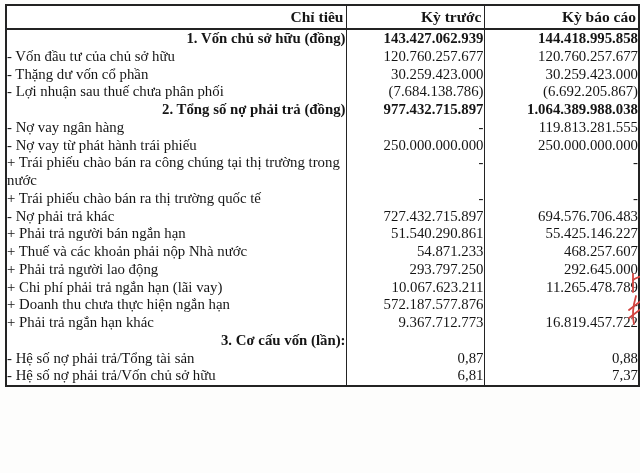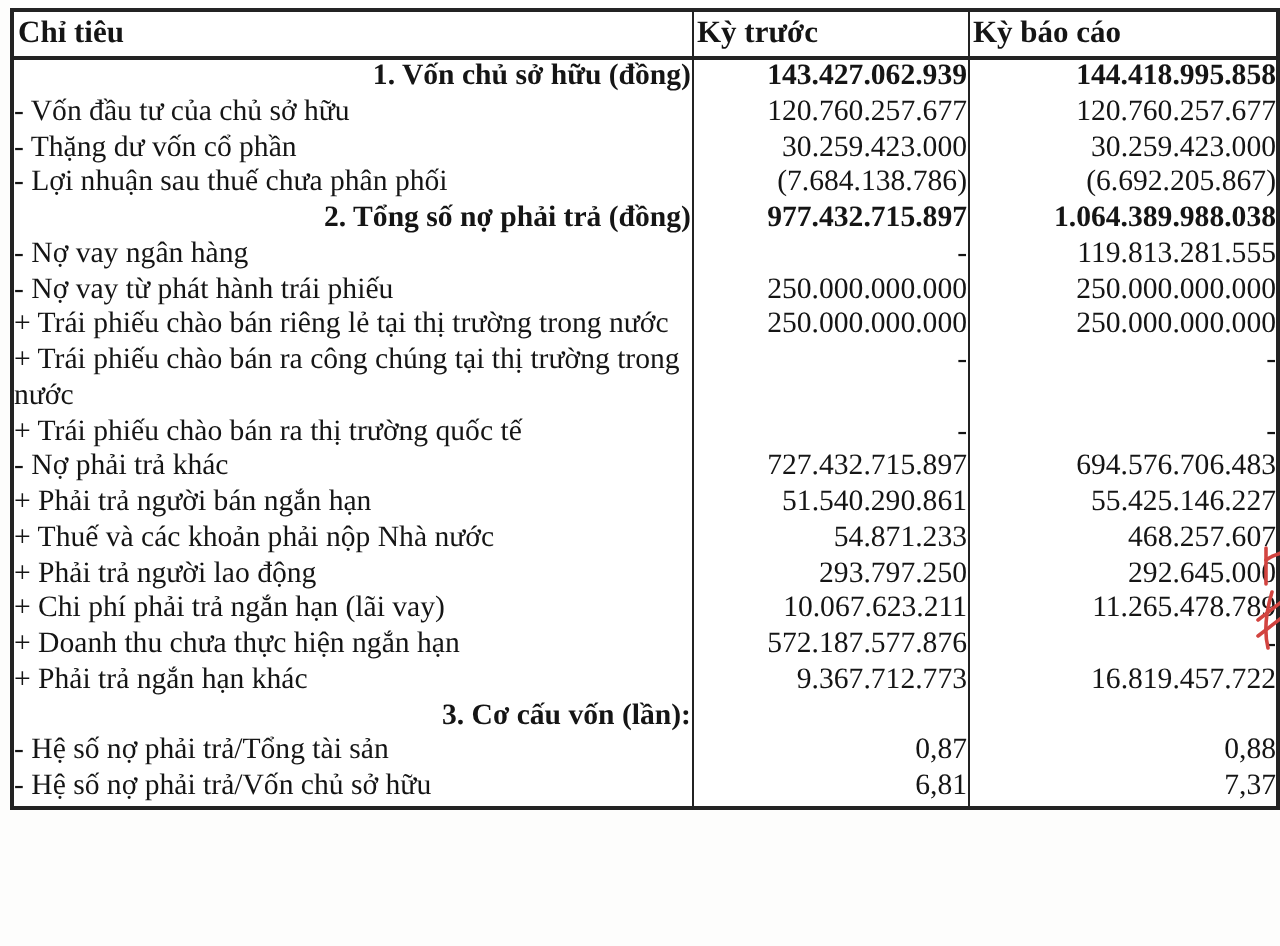--- a/index.html
+++ b/index.html
@@ -35,21 +35,21 @@
     border-right: 1.5px solid #232323;
   }
   table.fin-table {
     border: 2px solid #232323;
   }
   table.fin-table th {
     border-bottom: 2.5px solid #232323;
     height: 22px;
     font-weight: bold;
     font-size: 15.5px;
-    text-align: left;
+    text-align: right;
     vertical-align: middle;
     padding: 0 2px;
   }
   table.fin-table td {
     font-size: 14.8px;
     line-height: 17.75px;
     vertical-align: top;
     padding: 0;
   }
   td.label {
@@ -122,25 +122,20 @@
           <td class="label">- Nợ vay ngân hàng</td>
           <td class="num">-</td>
           <td class="num">119.813.281.555</td>
         </tr>
         <tr>
           <td class="label">- Nợ vay từ phát hành trái phiếu</td>
           <td class="num">250.000.000.000</td>
           <td class="num">250.000.000.000</td>
         </tr>
         <tr>
-          <td class="label">+ Trái phiếu chào bán riêng lẻ tại thị trường trong nước</td>
-          <td class="num">250.000.000.000</td>
-          <td class="num">250.000.000.000</td>
-        </tr>
-        <tr>
           <td class="label">+ Trái phiếu chào bán ra công chúng tại thị trường trong nước</td>
           <td class="num">-</td>
           <td class="num">-</td>
         </tr>
         <tr>
           <td class="label">+ Trái phiếu chào bán ra thị trường quốc tế</td>
           <td class="num">-</td>
           <td class="num">-</td>
         </tr>
         <tr>

